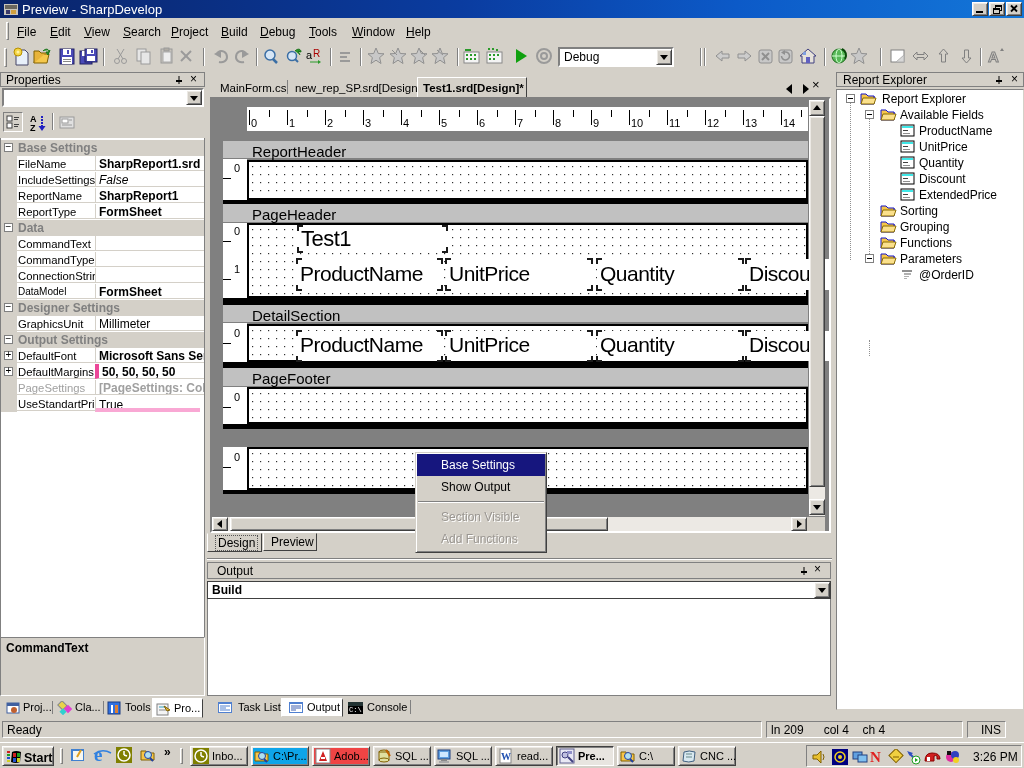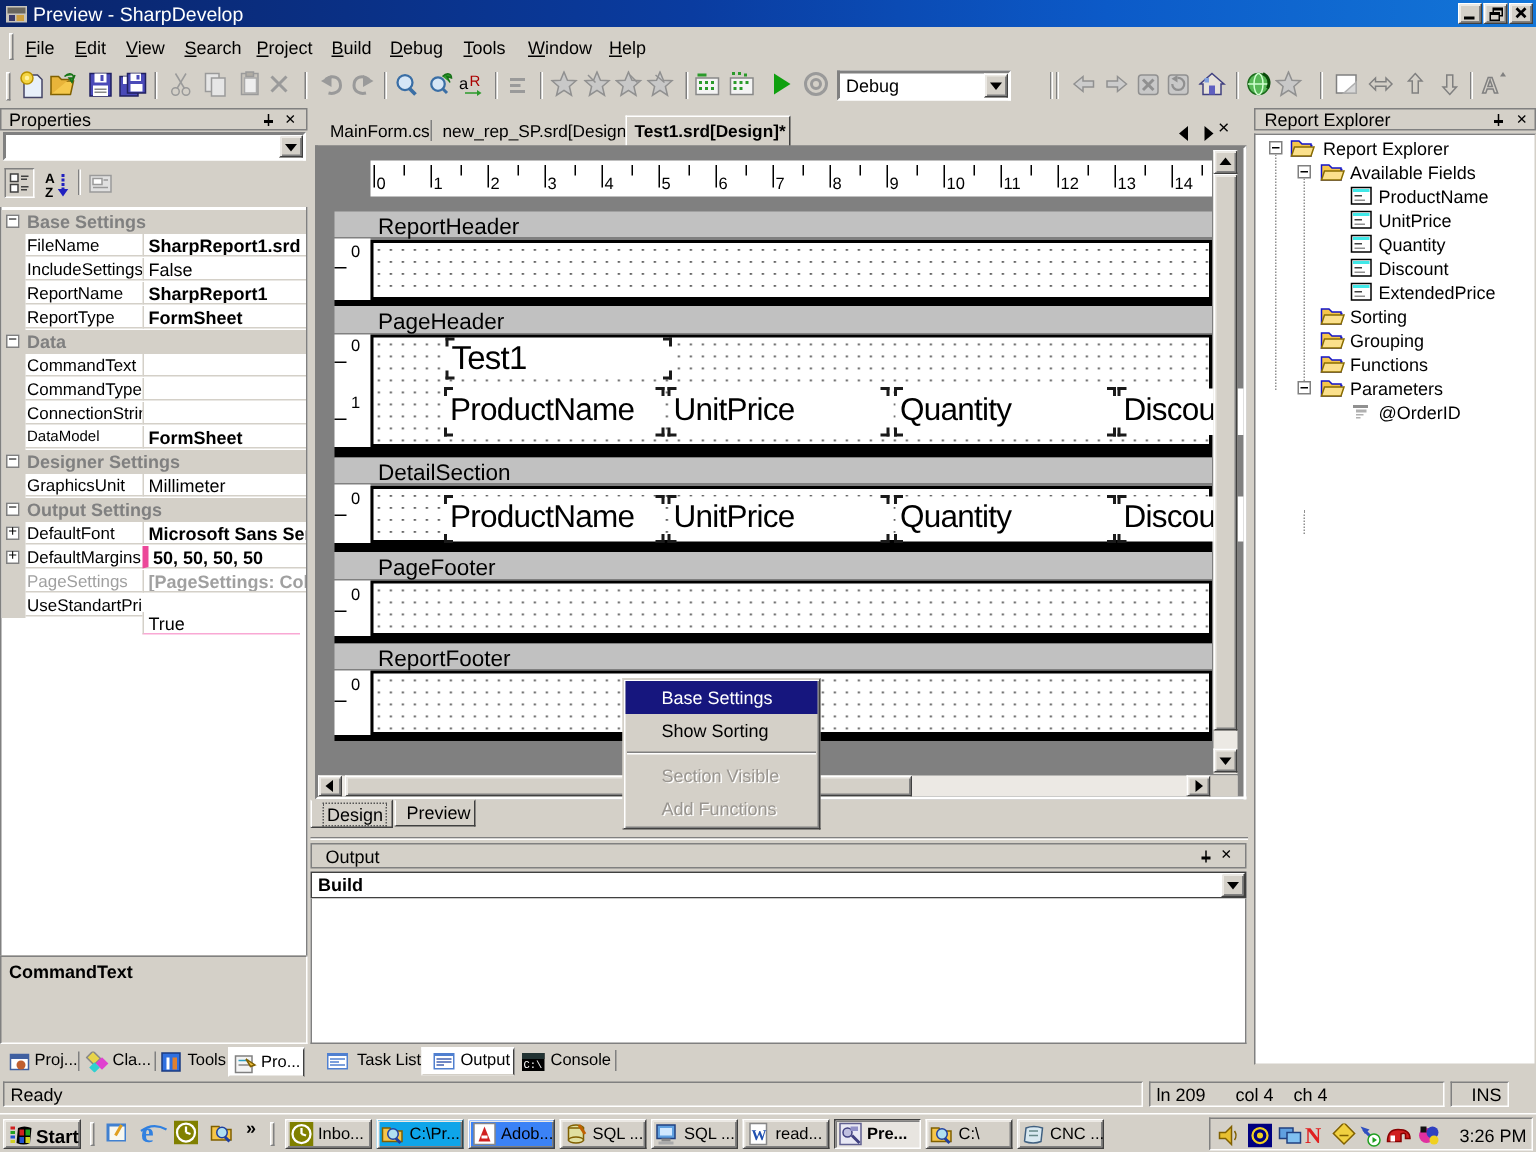--- a/index.html
+++ b/index.html
@@ -333,21 +333,21 @@
         <div class="abs" style="left:94px;top:0;width:109px;height:15px;border-bottom:1px solid #d4d0c8;border-left:1px solid #d4d0c8;overflow:hidden">
           <span class="abs" style="left:3px;top:1px;white-space:nowrap;font-weight:bold">SharpReport1.srd</span>
         </div>
       </div>
 <div class="abs" style="left:0;top:34px;width:203px;height:16px">
         <div class="abs" style="left:0;top:0;width:16px;height:16px;background:#d4d0c8"></div>
         <div class="abs" style="left:16px;top:0;width:78px;height:15px;border-bottom:1px solid #d4d0c8;overflow:hidden">
           <span class="abs" style="left:1px;top:2px;color:#000;white-space:nowrap;font-size:11.3px">IncludeSettings</span>
         </div>
         <div class="abs" style="left:94px;top:0;width:109px;height:15px;border-bottom:1px solid #d4d0c8;border-left:1px solid #d4d0c8;overflow:hidden">
-          <span class="abs" style="left:3px;top:1px;white-space:nowrap;">False</span>
+          <span class="abs" style="left:3px;top:1px;white-space:nowrap;font-style:italic;">False</span>
         </div>
       </div>
 <div class="abs" style="left:0;top:50px;width:203px;height:16px">
         <div class="abs" style="left:0;top:0;width:16px;height:16px;background:#d4d0c8"></div>
         <div class="abs" style="left:16px;top:0;width:78px;height:15px;border-bottom:1px solid #d4d0c8;overflow:hidden">
           <span class="abs" style="left:1px;top:2px;color:#000;white-space:nowrap;font-size:11.3px">ReportName</span>
         </div>
         <div class="abs" style="left:94px;top:0;width:109px;height:15px;border-bottom:1px solid #d4d0c8;border-left:1px solid #d4d0c8;overflow:hidden">
           <span class="abs" style="left:3px;top:1px;white-space:nowrap;font-weight:bold">SharpReport1</span>
         </div>
@@ -445,21 +445,21 @@
         </div>
         <div class="abs" style="left:94px;top:0;width:109px;height:15px;border-bottom:1px solid #d4d0c8;border-left:1px solid #d4d0c8;overflow:hidden">
           <span class="abs" style="left:3px;top:1px;white-space:nowrap;font-weight:bold;color:#a0a0a0">[PageSettings: Col</span>
         </div>
       </div>
 <div class="abs" style="left:0;top:258px;width:203px;height:16px">
         <div class="abs" style="left:0;top:0;width:16px;height:16px;background:#d4d0c8"></div>
         <div class="abs" style="left:16px;top:0;width:78px;height:15px;border-bottom:1px solid #d4d0c8;overflow:hidden">
           <span class="abs" style="left:1px;top:2px;color:#000;white-space:nowrap;font-size:11.3px">UseStandartPrir</span>
         </div>
-        <div class="abs" style="left:94px;top:12px;width:105px;height:15px;border-bottom:1px solid #f9a8d4;border-left:1px solid #d4d0c8;overflow:hidden">
+        <div class="abs" style="left:94px;top:1px;width:105px;height:15px;border-bottom:4px solid #f9a8d4;border-left:1px solid #d4d0c8;overflow:hidden">
           <span class="abs" style="left:3px;top:1px;white-space:nowrap;">True</span>
         </div>
       </div>
 </div>
   <div class="abs" style="left:0;top:566px;width:205px;height:59px;background:#d4d0c8;border:1px solid;border-color:#808080 #fff #fff #808080">
     <span class="abs" style="left:5px;top:3px;font-weight:bold;font-size:12px">CommandText</span>
   </div>
 
   <div class="abs" style="left:0;top:627px;width:207px;height:20px;font-size:11px" id="ltabs">
     <svg class="abs" style="left:6px;top:3px" width="15" height="14">
@@ -605,23 +605,20 @@
 <div class="abs" style="left:11px;top:288px;width:24px;height:37px;background:#fff">
         <span class="abs" style="left:11px;top:4px;font-size:11px">0</span>
         <div class="abs" style="left:0;top:20px;width:8px;height:1px;background:#000"></div>
       </div>
 <div class="abs dots" style="left:35px;top:288px;width:561px;height:37px;border:2px solid #000">
         <svg class="dp">
           <rect width="100%" height="100%" fill="url(#dp)"></rect>
         </svg>
       </div>
 <div class="abs" style="left:11px;top:325px;width:585px;height:5px;background:#000"></div>
-<div class="abs band" style="left:11px;top:330px;width:585px;height:17px">
-        <span class="abs" style="left:29px;top:2px">ReportFooter</span>
-      </div>
 <div class="abs" style="left:11px;top:348px;width:24px;height:43px;background:#fff">
         <span class="abs" style="left:11px;top:4px;font-size:11px">0</span>
         <div class="abs" style="left:0;top:20px;width:8px;height:1px;background:#000"></div>
       </div>
 <div class="abs dots" style="left:35px;top:348px;width:561px;height:43px;border:2px solid #000">
         <svg class="dp">
           <rect width="100%" height="100%" fill="url(#dp)"></rect>
         </svg>
       </div>
 <div class="abs" style="left:11px;top:391px;width:585px;height:4px;background:#000"></div>
@@ -760,21 +757,21 @@
         </svg>
    <span class="abs" style="left:160px;top:3px">Console</span>
    <div class="abs" style="left:203px;top:2px;width:1px;height:14px;background:#808080"></div>
  </div>
 </div>
 
 <div class="abs out2" style="left:208px;top:381px;width:132px;height:101px;background:#d4d0c8;z-index:50">
  <div class="abs" style="left:1px;top:1px;width:128px;height:22px;background:#16167e">
         <span class="abs" style="left:24px;top:4px;color:#fff;font-size:12px">Base Settings</span>
       </div>
- <span class="abs" style="left:25px;top:27px;font-size:12px">Show Sorting</span>
+ <span class="abs" style="left:25px;top:27px;font-size:12px">Show Output</span>
  <div class="abs" style="left:2px;top:48px;width:126px;height:1px;background:#808080"></div>
  <div class="abs" style="left:2px;top:49px;width:126px;height:1px;background:#fff"></div>
  <span class="abs" style="left:25px;top:57px;font-size:12px;color:#9a9691;text-shadow:1px 1px 0 #fff">Section Visible</span>
  <span class="abs" style="left:25px;top:79px;font-size:12px;color:#9a9691;text-shadow:1px 1px 0 #fff">Add Functions</span>
 </div>
 </div>
 
 <div class="abs" style="left:834px;top:71px;width:190px;height:647px" id="rightpanel">
   <div class="abs" style="left:2px;top:1px;width:188px;height:15px;background:#d4d0c8;border:1px solid #808080">
     <span class="abs" style="left:6px;top:0px;font-size:12px">Report Explorer</span>
@@ -937,21 +934,21 @@
       <span class="abs" style="left:21px;top:3px;font-size:11px;white-space:nowrap">Inbo...</span>
     </div>
 <div class="abs" style="left:251px;top:3px;width:58px;height:20px;border:1px solid;border-color:#fff #404040 #404040 #fff;background:#0ea5e9;box-shadow:inset 1px 1px 0 #ece9e4, inset -1px -1px 0 #808080">
       <span class="abs" style="left:2px;top:1px"><svg width="16" height="16">
           <path d="M1 13 L1 4 L6 4 L7 6 L14 6 L14 13 Z" fill="#f6c64a" stroke="#806000"></path>
           <circle cx="8" cy="8" r="3.5" fill="#b0e0f0" stroke="#2040a0"></circle>
           <line x1="10" y1="11" x2="13" y2="14" stroke="#2040a0" stroke-width="2"></line>
         </svg></span>
       <span class="abs" style="left:21px;top:3px;font-size:11px;white-space:nowrap">C:\Pr...</span>
     </div>
-<div class="abs" style="left:312px;top:3px;width:58px;height:20px;border:1px solid;border-color:#fff #404040 #404040 #fff;background:#3b82f6;box-shadow:inset 1px 1px 0 #ece9e4, inset -1px -1px 0 #808080">
+<div class="abs" style="left:312px;top:3px;width:58px;height:20px;border:1px solid;border-color:#fff #404040 #404040 #fff;background:#ef4444;box-shadow:inset 1px 1px 0 #ece9e4, inset -1px -1px 0 #808080">
       <span class="abs" style="left:2px;top:1px"><svg width="16" height="16">
           <rect x="1" y="1" width="14" height="14" fill="#fff" stroke="#888"></rect>
           <path d="M4 13 L8 3 L12 13 Z" fill="#d02020"></path>
           <rect x="6" y="9" width="4" height="2" fill="#fff"></rect>
         </svg></span>
       <span class="abs" style="left:21px;top:3px;font-size:11px;white-space:nowrap">Adob...</span>
     </div>
 <div class="abs" style="left:373px;top:3px;width:58px;height:20px;border:1px solid;border-color:#fff #404040 #404040 #fff;background:#d4d0c8;box-shadow:inset 1px 1px 0 #ece9e4, inset -1px -1px 0 #808080">
       <span class="abs" style="left:2px;top:1px"><svg width="16" height="16">
           <ellipse cx="8" cy="4" rx="5" ry="2" fill="#e0e0a0" stroke="#806000"></ellipse>

